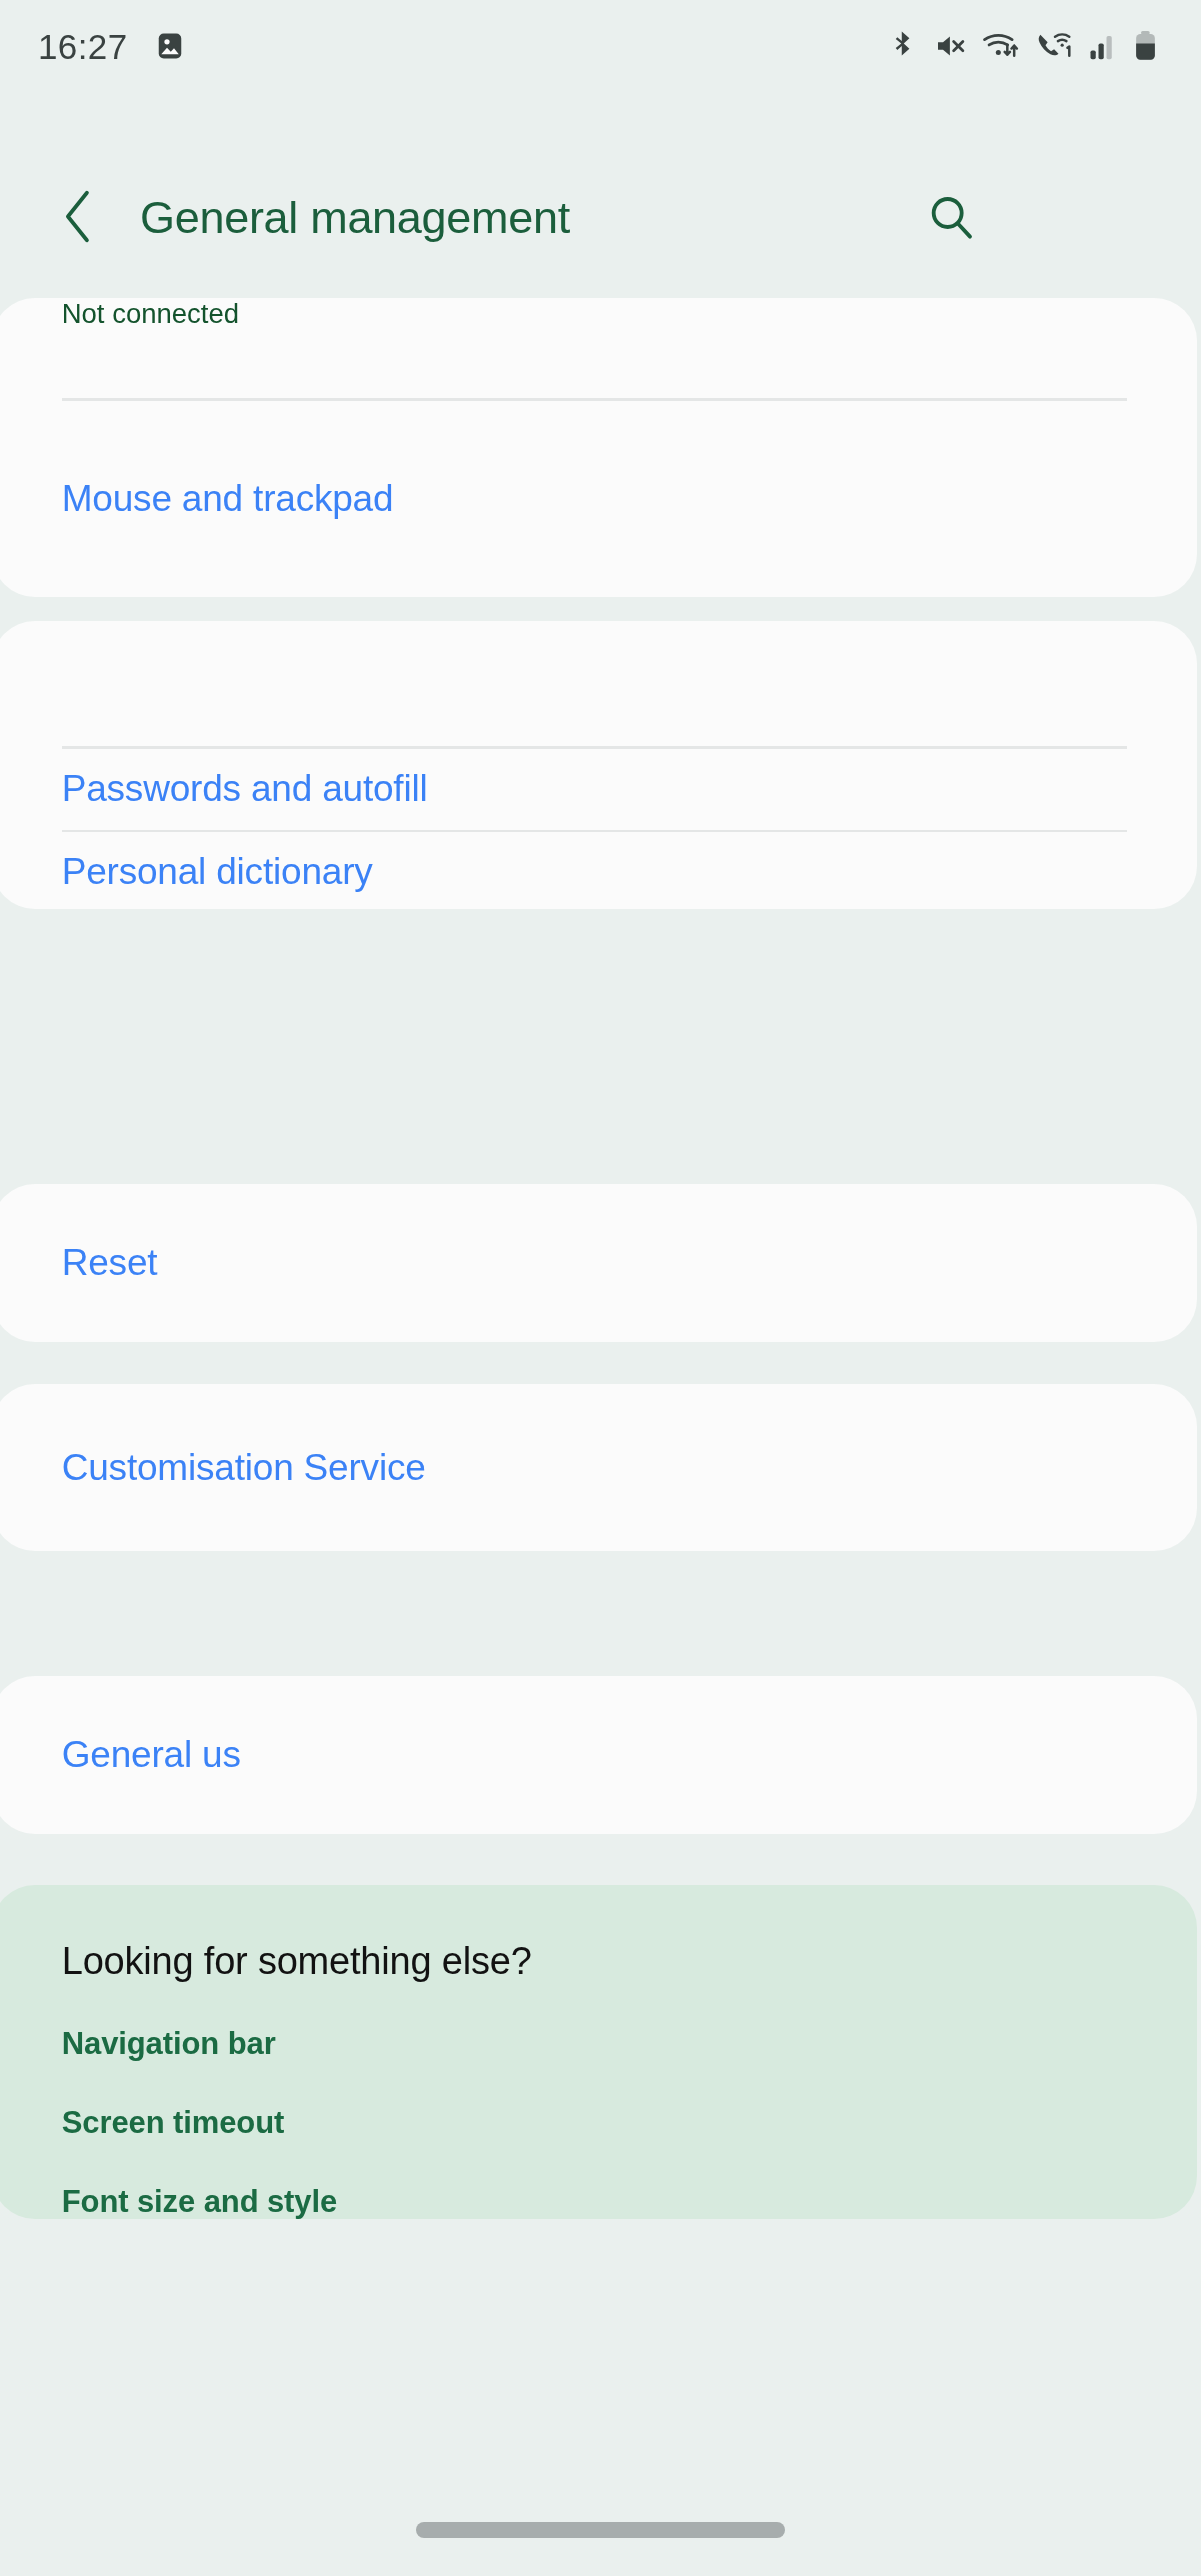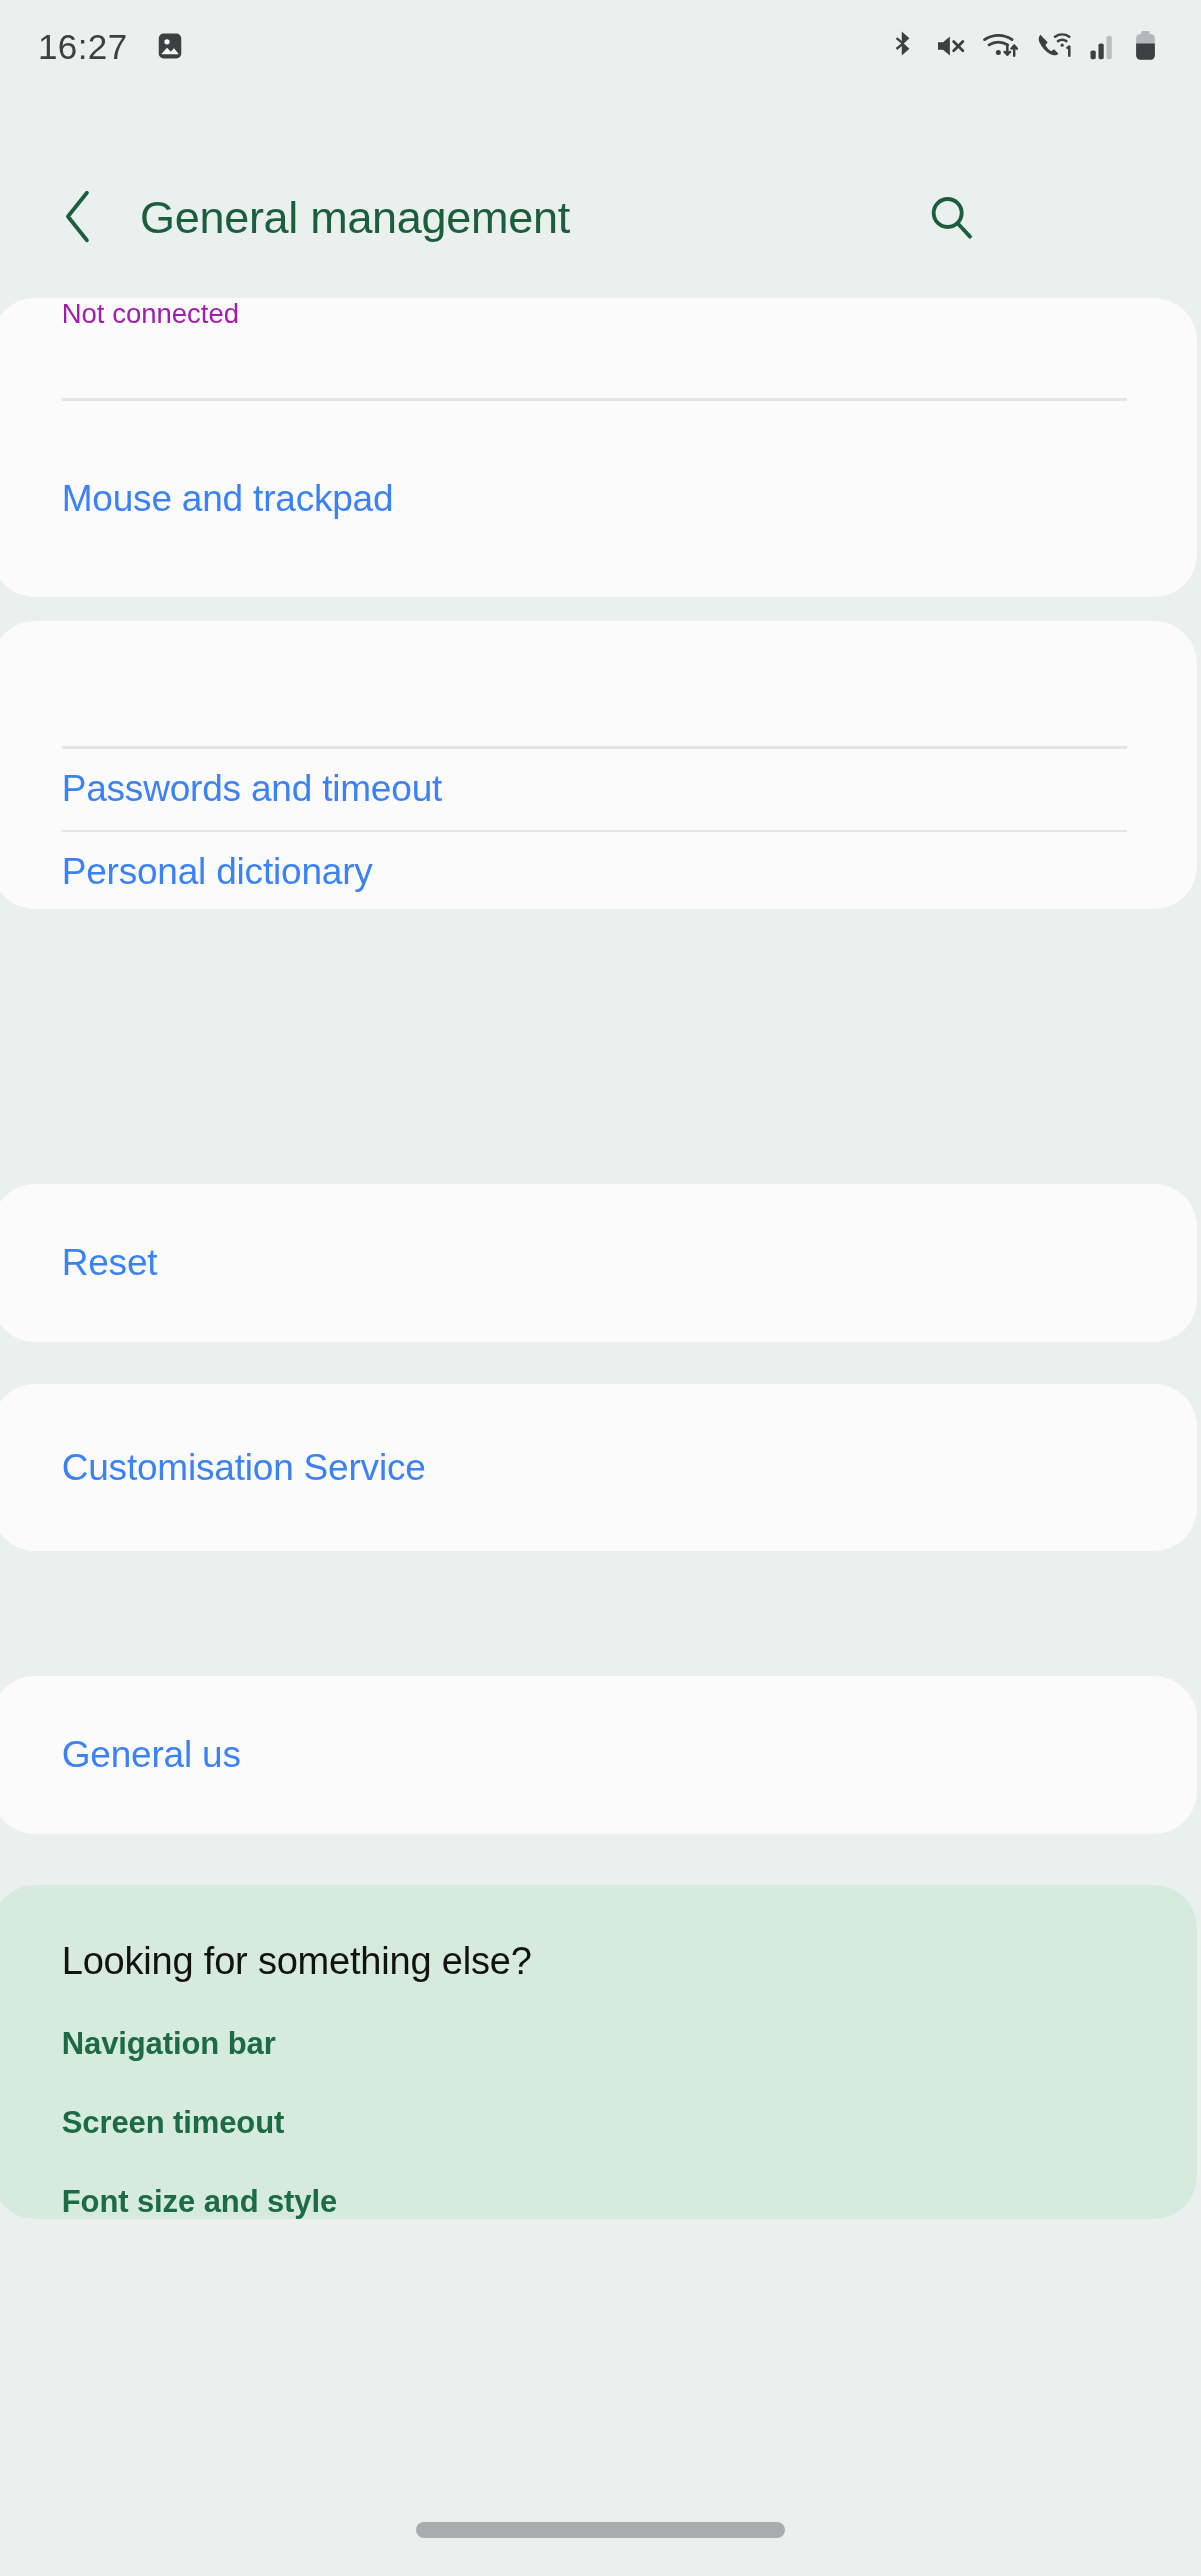--- a/index.html
+++ b/index.html
@@ -109,21 +109,21 @@
     cursor: pointer;
   }
   .row-title {
     font-size: 37px;
     color: #3b82f6;
     line-height: 1.18;
     letter-spacing: -0.2px;
   }
   .row-sub {
     font-size: 27.5px;
-    color: #a21caf;
+    color: #14532d;
     margin-top: 11.7px;
     line-height: 1.15;
   }
   .row-sub.accent { color: #1b6b43; }
   .divider {
     height: 2.5px;
     background: #e4e6e6;
     margin: 0 70px;
   }
 
@@ -283,21 +283,21 @@
     <div class="row row-normal">
       <div class="row-title">Mouse and trackpad</div>
     </div>
   </div>
 
   <div class="card" id="card-input">
     <div class="row row-a">
     </div>
     <div class="divider"></div>
     <div class="row row-b">
-      <div class="row-title">Passwords and timeout</div>
+      <div class="row-title">Passwords and autofill</div>
     </div>
     <div class="divider"></div>
     <div class="row row-c">
       <div class="row-title">Personal dictionary</div>
     </div>
   </div>
 
   <div class="card" id="card-reset">
     <div class="row row-a">
       <div class="row-title">Reset</div>

